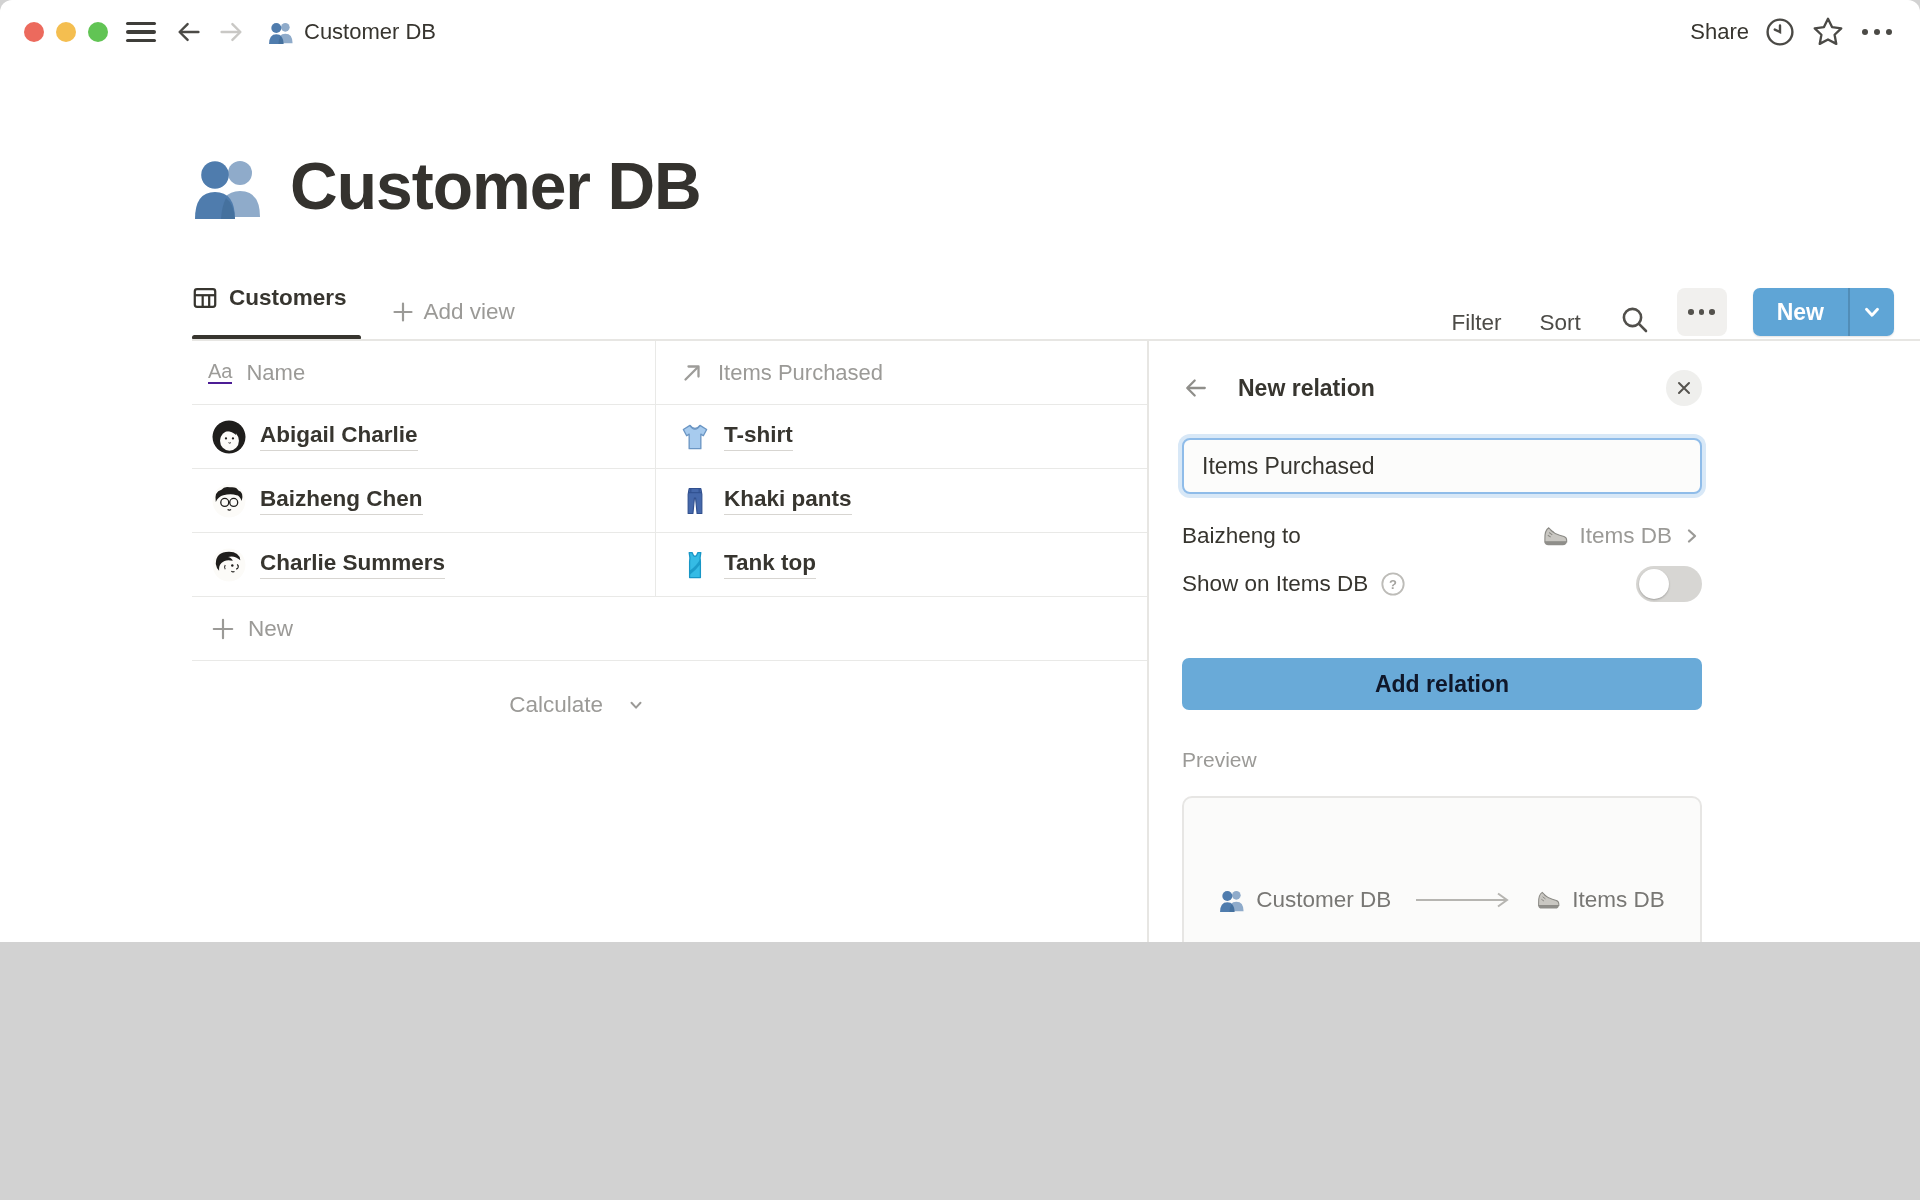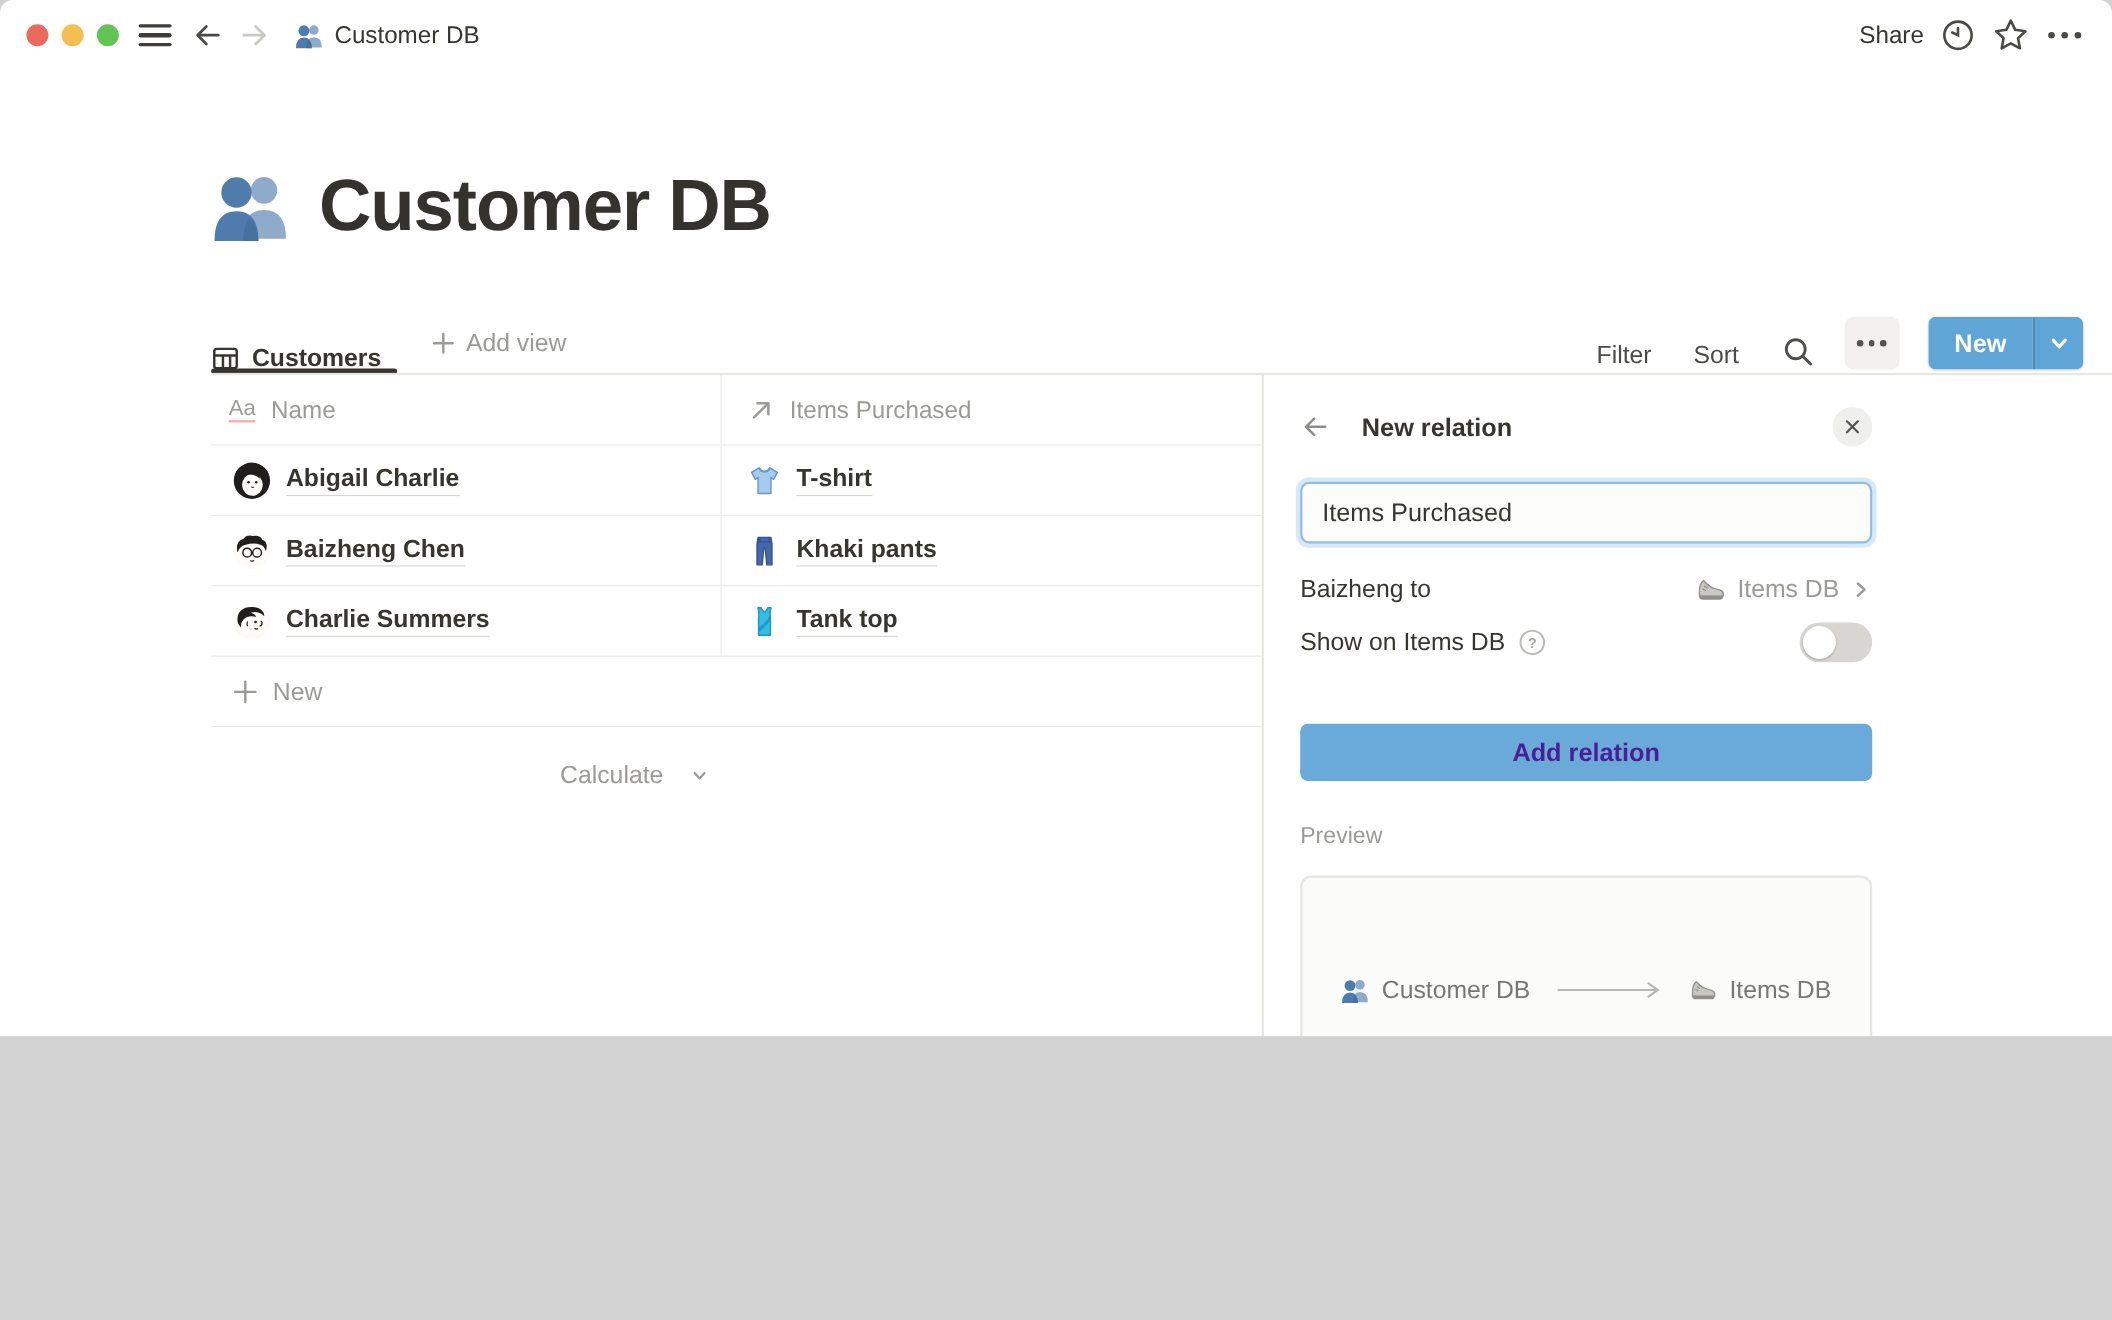--- a/index.html
+++ b/index.html
@@ -22,61 +22,61 @@
   .doc-chip{display:flex;align-items:center;margin-left:10px;gap:10px;cursor:pointer;}
   .doc-title{font-size:22px;color:#37352f;}
   .tb-right{margin-left:auto;display:flex;align-items:center;gap:15px;}
   .share{font-size:22px;cursor:pointer;}
   
   .page-head{position:absolute;left:192px;top:148px;display:flex;align-items:center;gap:26px;}
   .page-title{font-size:66px;font-weight:700;letter-spacing:-1px;color:#34322e;}
   
   .viewbar{position:absolute;left:192px;right:26px;top:285px;height:54px;display:flex;align-items:center;}
   .rule{position:absolute;left:192px;right:0;top:339px;height:2px;background:#e7e6e3;}
-  .tab{position:relative;height:54px;display:flex;align-items:flex-end;gap:11px;padding:0 18px 0 16px;margin-left:-16px;
+  .tab{position:relative;height:54px;display:flex;align-items:flex-start;gap:11px;padding:0 18px 0 16px;margin-left:-16px;
        font-size:22.5px;font-weight:600;cursor:pointer;}
   .tab:after{content:"";position:absolute;left:16px;right:4px;bottom:-1px;height:5px;background:#37352f;border-radius:3px;}
   .addview{display:flex;align-items:center;gap:9px;margin-left:26px;color:#9b9a97;font-size:22.5px;cursor:pointer;}
   .vb-right{margin-left:auto;display:flex;align-items:flex-end;}
   .vb-text{font-size:22.5px;color:#4c4b47;cursor:pointer;}
   .vb-text + .vb-text{margin-left:38px;}
   .vb-search{margin-left:38px;cursor:pointer;}
   .vb-more{margin-left:26px;width:50px;height:48px;border-radius:8px;background:#f1f0ee;display:flex;align-items:center;justify-content:center;gap:5px;cursor:pointer;}
   .vb-more i{width:5.5px;height:5.5px;border-radius:50%;background:#54524d;}
   .newbtn{margin-left:26px;height:48px;display:flex;border-radius:7px;overflow:hidden;box-shadow:0 1px 2px rgba(0,0,0,.12);}
   .newbtn .main{background:#5fa5d6;color:#fff;font-size:23px;font-weight:700;display:flex;align-items:center;padding:0 24px;cursor:pointer;}
   .newbtn .drop{background:#5fa5d6;border-left:2px solid rgba(0,0,0,.14);width:46px;display:flex;align-items:center;justify-content:center;cursor:pointer;}
   
   .table{position:absolute;left:192px;top:341px;width:955px;font-size:22.5px;}
   .trow{display:flex;align-items:stretch;border-bottom:1px solid #e9e9e7;height:64px;}
   .c1{width:463px;display:flex;align-items:center;gap:14px;padding-left:20px;}
   .c2{width:492px;display:flex;align-items:center;gap:14px;padding-left:24px;border-left:1px solid #e9e9e7;}
   .thead .c1{padding-left:16px;}
   .thead{color:#9b9a97;font-size:22px;cursor:pointer;}
-  .type-glyph{font-size:20px;color:#9d9c99;border-bottom:2px solid #fca5a5;line-height:1;padding-bottom:1px;}
+  .type-glyph{font-size:20px;color:#9d9c99;border-bottom:2px solid #4c1d95;line-height:1;padding-bottom:1px;}
   .cell-text{font-weight:600;color:#37352f;border-bottom:1.5px solid #d7d5d1;padding-bottom:3px;line-height:1.15;}
   .avatar{width:34px;height:34px;border-radius:50%;overflow:hidden;flex:0 0 34px;}
   .newrow{color:#9b9a97;display:flex;align-items:center;gap:12px;height:64px;border-bottom:1px solid #e9e9e7;padding-left:18px;cursor:pointer;}
   .calcrow{height:78px;display:flex;}
   .calc{width:463px;display:flex;align-items:center;justify-content:flex-end;gap:24px;color:#9b9a97;padding-right:10px;padding-top:10px;cursor:pointer;}
   
   .vdivider{position:absolute;left:1147px;top:339px;bottom:0;width:2px;background:#e7e6e3;}
   .panel{position:absolute;left:1182px;top:362px;width:520px;}
   .phead{display:flex;align-items:center;height:52px;}
   .ptitle{font-size:23px;font-weight:700;margin-left:28px;}
   .pclose{margin-left:auto;width:36px;height:36px;border-radius:50%;background:#efefed;display:flex;align-items:center;justify-content:center;cursor:pointer;}
   .pinput{margin-top:24px;height:56px;width:100%;border-radius:8px;border:2px solid #8fbce9;box-shadow:0 0 0 4px #d8e8f7;
           background:#fcfcfb;font-family:inherit;font-size:23px;color:#37352f;padding:0 18px;outline:none;}
   .prow{height:48px;display:flex;align-items:center;font-size:22.5px;}
   .prow.first{margin-top:18px;}
   .prow .right{margin-left:auto;display:flex;align-items:center;gap:10px;color:#9b9a97;}
   .qmark{margin-left:12px;display:flex;cursor:pointer;}
   .toggle{margin-left:auto;width:66px;height:36px;border-radius:18px;background:#d7d6d3;position:relative;cursor:pointer;}
   .toggle .knob{position:absolute;left:3px;top:3px;width:30px;height:30px;border-radius:50%;background:#fff;box-shadow:0 1px 2px rgba(0,0,0,.25);}
-  .addrel{margin-top:50px;height:52px;border-radius:7px;background:#69aad8;color:#4c1d95;font-size:23px;font-weight:700;
+  .addrel{margin-top:50px;height:52px;border-radius:7px;background:#69aad8;color:#0f172a;font-size:23px;font-weight:700;
           display:flex;align-items:center;justify-content:center;cursor:pointer;}
   .prevlabel{margin-top:38px;font-size:21px;color:#9b9a97;}
   .prevcard{margin-top:24px;height:208px;border:2px solid #e7e6e4;border-radius:10px;background:#fbfbfa;
             display:flex;align-items:center;justify-content:center;gap:22px;color:#787774;font-size:22.5px;}
   .prevcard .pair{display:flex;align-items:center;gap:11px;}
 </style>
 </head>
 <body>
 
 <svg width="0" height="0" style="position:absolute">

